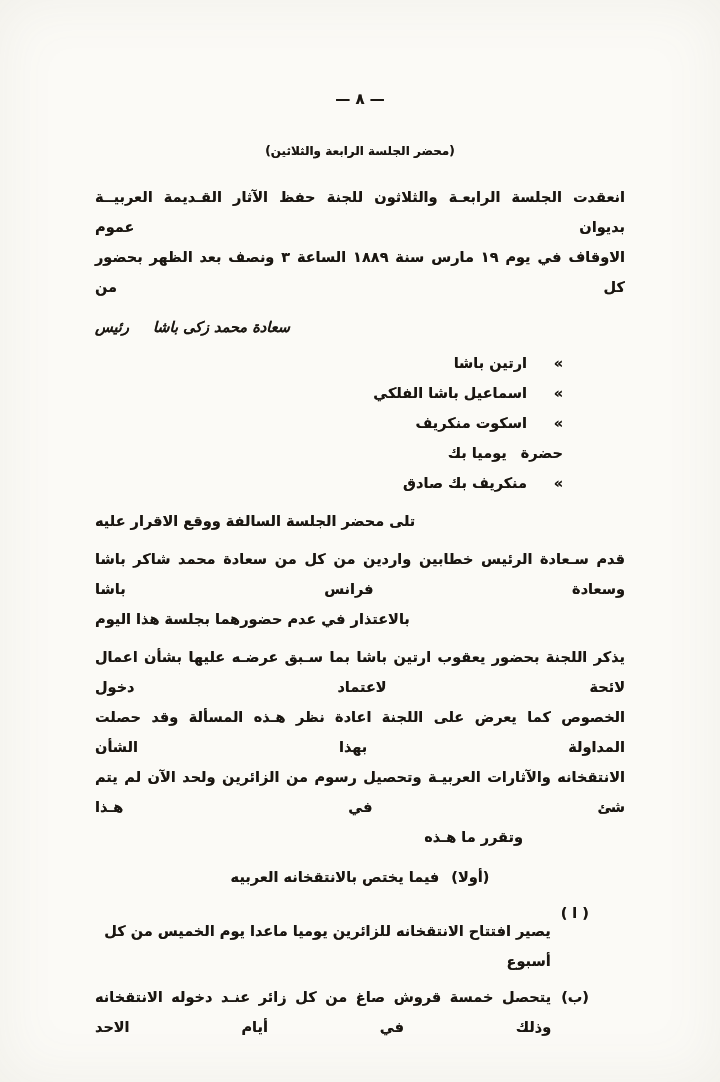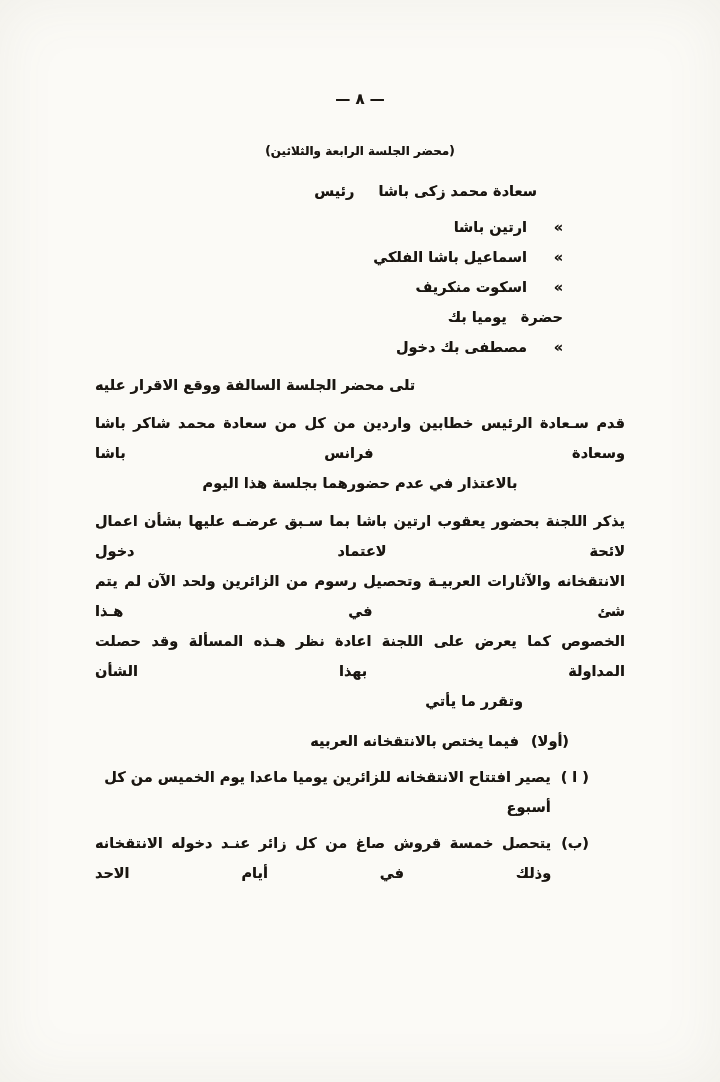--- a/index.html
+++ b/index.html
@@ -30,90 +30,94 @@
     text-align:center;
     font-size:15px;
     letter-spacing:2px;
   }
   .session-title{
     margin-top:22px;
     text-align:center;
     font-size:12px;
   }
   .line-fill{ text-align:justify; text-align-last:justify; }
-  .line-start{ text-align:right; }
-  .line-center{ text-align:center; }
+  .line-start{ text-align:right;margin-top:18px; }
+  .line-center{ text-align:left; }
   .opening{ margin-top:16px; }
-  .president-line{ margin-top:10px; text-align:right; margin-left:0; margin-right:88px; }
+  .president-line{ margin-top:10px; text-align:left; margin-left:0; margin-right:88px;font-style:italic; }
   .pres-role{ margin-right:24px; }
   .attendees{ margin-top:6px; }
   .att-row{ text-align:right; margin-right:62px; }
   .ditto{
     display:inline-block;
     min-width:22px;
     margin-left:14px;
     text-align:right;
     direction:ltr;
     unicode-bidi:isolate-override;
   }
   .minutes-approval{ margin-top:8px; text-align:left; }
   .apologies{ margin-top:8px; }
   .reminder{ margin-top:8px; }
   .reminder-close{ text-align:right; padding-left:0; margin-right:102px; }
-  .res-heading{ margin-top:10px; text-align:right; margin-right:56px; }
+  .res-heading{ margin-top:10px; text-align:center; }
   .res-marker{ display:inline-block; margin-left:12px; }
   .res-item{ margin-top:6px; display:flex; direction:rtl; margin-right:36px; }
   .res-item .marker{ flex:0 0 auto; margin-left:10px; }
   .res-item .item-body{ flex:1 1 auto; min-width:0; }
 </style>
 </head>
 <body>
 
 <div id="scan-page">
   <div class="content">
 
     <div class="page-number">— ٨ —</div>
 
     <div class="session-title">(محضر الجلسة الرابعة والثلاثين)</div>
 
+    <div class="opening">
+      <div class="line-fill">انعقدت الجلسة الرابعـة والثلاثون للجنة حفظ الآثار القـديمة العربيــة بديوان عموم</div>
+      <div class="line-fill">الاوقاف في يوم ١٩ مارس سنة ١٨٨٩ الساعة ٣ ونصف بعد الظهر بحضور كل من</div>
+    </div>
 
     <div class="president-line">
       <span>سعادة محمد زكى باشا</span><span class="pres-role">رئيس</span>
     </div>
 
     <div class="attendees">
       <div class="att-row">
         <span class="ditto">«</span><span>ارتين باشا</span>
       </div>
       <div class="att-row">
         <span class="ditto">«</span><span>اسماعيل باشا الفلكي</span>
       </div>
       <div class="att-row">
         <span class="ditto">«</span><span>اسكوت منكريف</span>
       </div>
       <div class="att-row">
         <span class="ditto" style="direction:rtl;unicode-bidi:isolate;">حضرة</span><span>يوميا بك</span>
       </div>
       <div class="att-row">
-        <span class="ditto">«</span><span>مصطفى بك دخول</span>
+        <span class="ditto">«</span><span>منكريف بك صادق</span>
       </div>
     </div>
 
     <div class="minutes-approval">تلى محضر الجلسة السالفة ووقع الاقرار عليه</div>
 
     <div class="apologies">
       <div class="line-fill">قدم سـعادة الرئيس خطابين واردين من كل من سعادة محمد شاكر باشا وسعادة فرانس باشا</div>
       <div class="line-center">بالاعتذار في عدم حضورهما بجلسة هذا اليوم</div>
     </div>
 
     <div class="reminder">
       <div class="line-fill">يذكر اللجنة بحضور يعقوب ارتين باشا بما سـبق عرضـه عليها بشأن اعمال لائحة لاعتماد دخول</div>
+      <div class="line-fill">الخصوص كما يعرض على اللجنة اعادة نظر هـذه المسألة وقد حصلت المداولة بهذا الشأن</div>
       <div class="line-fill">الانتقخانه والآثارات العربيـة وتحصيل رسوم من الزائرين ولحد الآن لم يتم شئ في هـذا</div>
-      <div class="line-fill">الخصوص كما يعرض على اللجنة اعادة نظر هـذه المسألة وقد حصلت المداولة بهذا الشأن</div>
-      <div class="reminder-close">وتقرر ما يأتي</div>
+      <div class="reminder-close">وتقرر ما هـذه</div>
     </div>
 
     <div class="res-heading">
       <span class="res-marker">(أولا)</span><span>فيما يختص بالانتقخانه العربيه</span>
     </div>
 
     <div class="res-item">
       <span class="marker">( ا )</span>
       <div class="item-body">
         <div class="line-start">يصير افتتاح الانتقخانه للزائرين يوميا ماعدا يوم الخميس من كل أسبوع</div>

